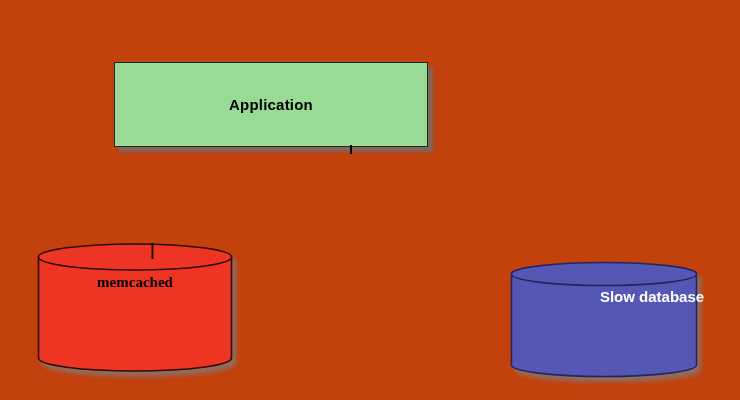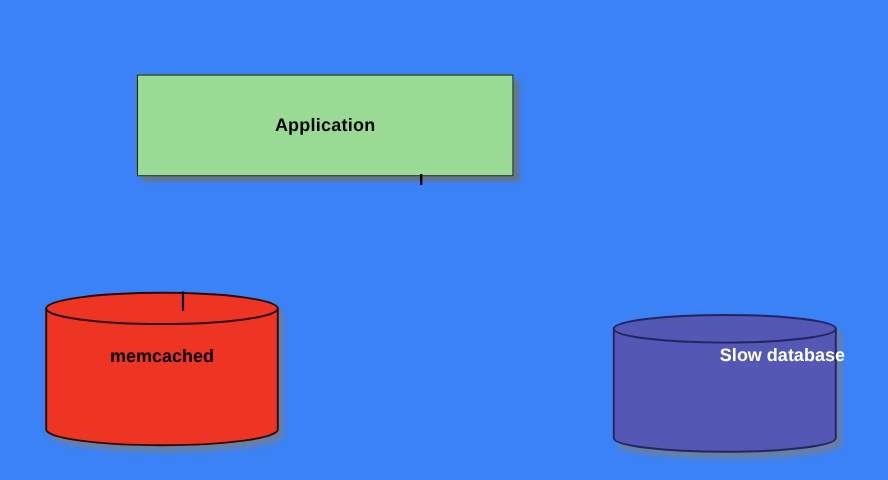--- a/index.html
+++ b/index.html
@@ -5,21 +5,21 @@
   html, body {
     margin: 0;
     padding: 0;
     background: #000000;
     font-family: "Liberation Sans", sans-serif;
   }
   .canvas {
     position: relative;
     width: 740px;
     height: 400px;
-    background: #3b82f6;
+    background: #c2410c;
     overflow: hidden;
   }
   
   .node-rect {
     position: absolute;
     left: 114px;
     top: 62px;
     width: 312px;
     height: 83px;
     background: #99da95;
@@ -57,21 +57,21 @@
   .cyl .label {
     position: absolute;
     left: 0;
     width: 100%;
     text-align: center;
     font-size: 15px;
     font-weight: bold;
     pointer-events: none;
   }
   .cyl-memcached { left: 37px; top: 242px; width: 196px; height: 132px; }
-  .cyl-memcached .label { top: 47px; color: #000000; }
+  .cyl-memcached .label { top: 32px; color: #000000; font-family: Liberation Serif, serif; }
   .cyl-memcached path, .cyl-memcached ellipse { stroke: #2b0c05; stroke-width: 1.6; }
   .cyl-slowdb { left: 510px; top: 261px; width: 188px; height: 117px; }
   .cyl-slowdb .label { top: 27px; color: #ffffff; margin-left: 48px; }
   .cyl-slowdb path, .cyl-slowdb ellipse { stroke: #23265e; stroke-width: 1.6; }
   .tick { stroke: #000000; stroke-width: 1.8; }
 </style>
 </head>
 <body>
 
 <div class="canvas">

